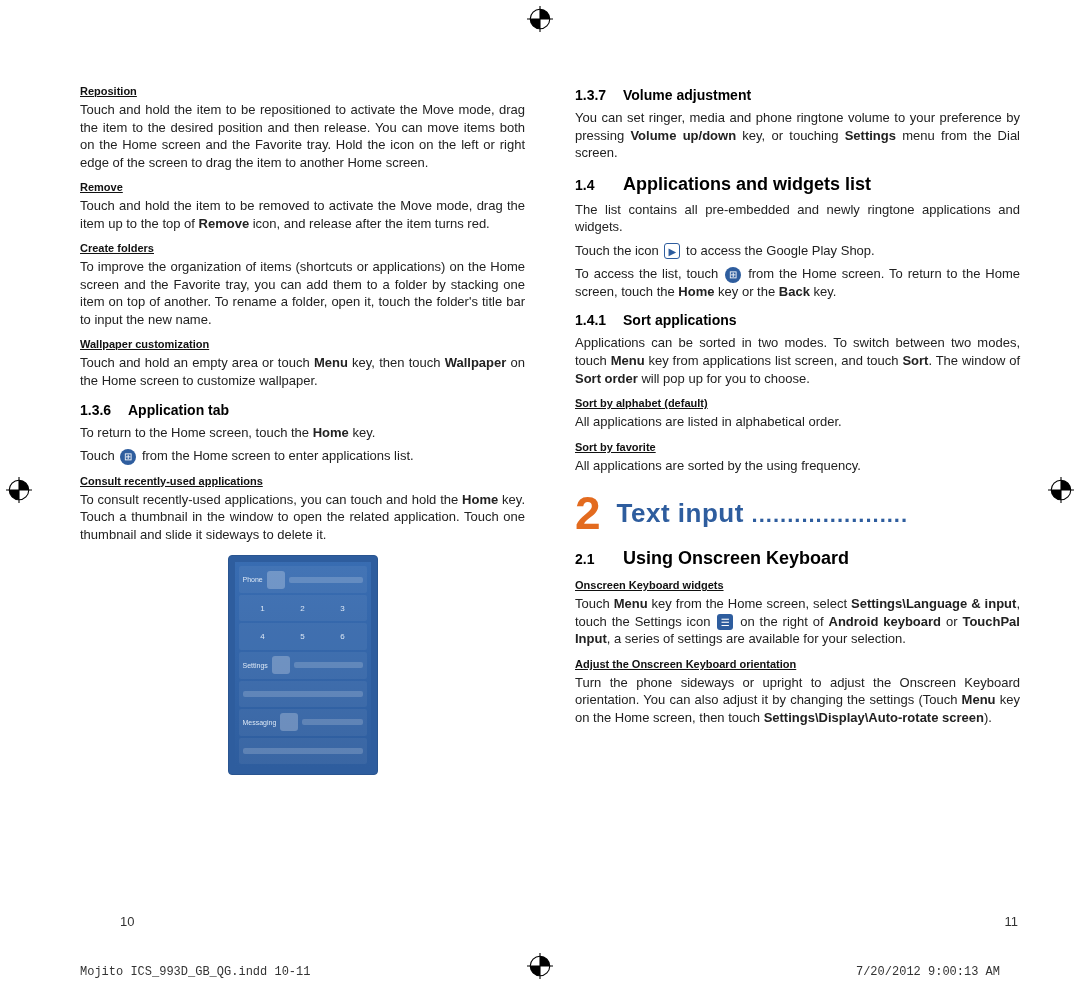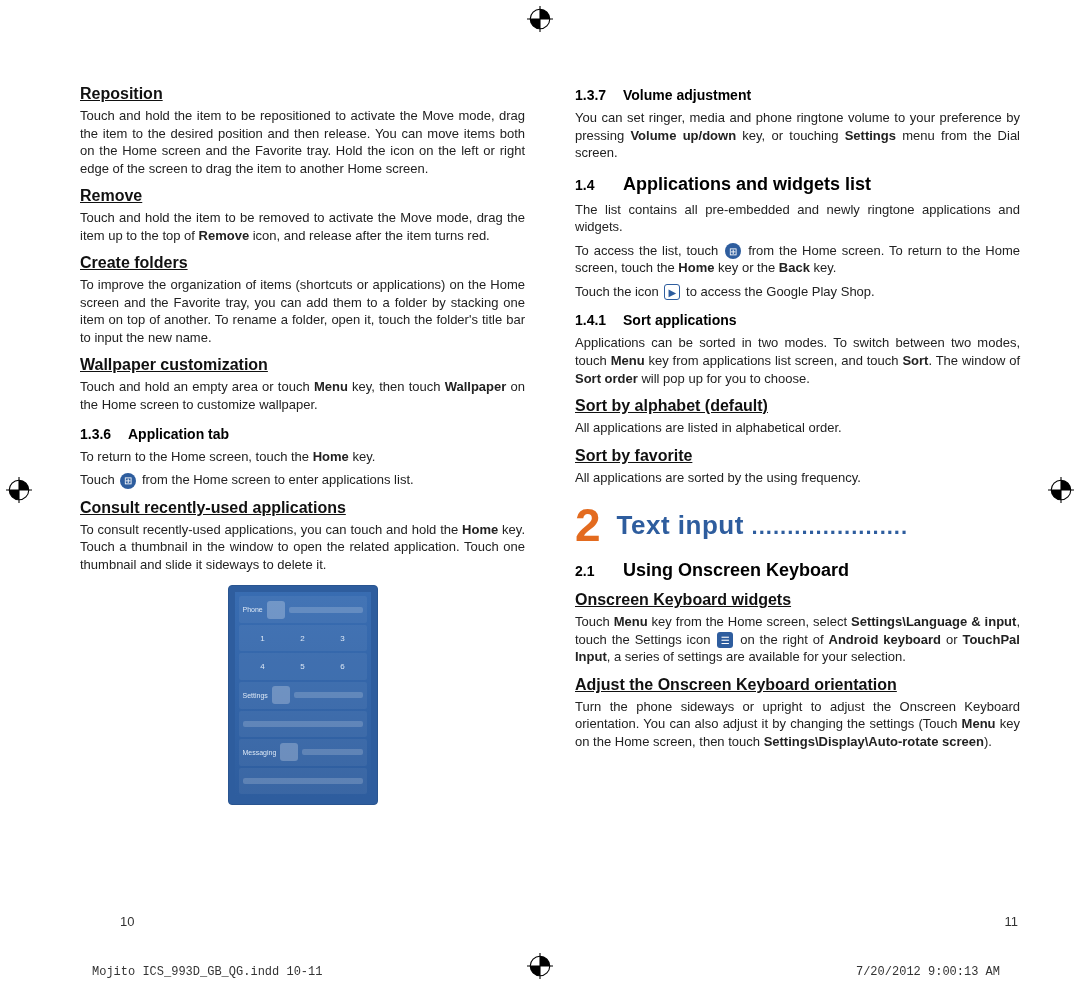--- a/index.html
+++ b/index.html
@@ -15,21 +15,21 @@
   .page {
     display: flex;
     padding: 75px 60px 40px 80px;
     gap: 50px;
   }
   .col { flex: 1; min-width: 0; }
   h4.sub {
     font-weight: bold;
     text-decoration: underline;
     margin: 10px 0 4px 0;
-    font-size: 16px;
+    font-size: 11px;
     color: #111;
   }
   p.body {
     text-align: justify;
     line-height: 1.35;
     margin-bottom: 6px;
     font-size: 13px;
   }
   .sec {
     display: flex;
@@ -87,21 +87,21 @@
     position: absolute;
     bottom: 70px;
     font-size: 13px;
     color: #333;
   }
   .pgnum-left { left: 75px; margin-left: 45px; }
   .pgnum-right { right: 62px; }
   .footer {
     position: absolute;
     bottom: 20px;
-    left: 12px; right: 0;
+    left: 0; right: 0;
     display: flex;
     justify-content: space-between;
     align-items: center;
     padding: 0 80px 0 80px;
     font-family: "Courier New", monospace;
     font-size: 12px;
     color: #333;
   }
   .reg-mark {
     position: absolute;
@@ -249,24 +249,24 @@
     <p class="body">
       <span>You can set ringer, media and phone ringtone volume to your preference by pressing </span><b>Volume up/down</b><span> key, or touching </span><b>Settings</b><span> menu from the Dial screen.</span>
     </p>
 
     <div class="sec h1">
       <span class="num">1.4</span>
       <span class="ttl">Applications and widgets list</span>
     </div>
     <p class="body">The list contains all pre-embedded and newly ringtone applications and widgets.</p>
     <p class="body">
+      <span>Touch the icon </span><span class="inline-icon white">▶</span><span> to access the Google Play Shop.</span>
+    </p>
+    <p class="body">
       <span>To access the list, touch </span><span class="inline-icon round">⊞</span><span> from the Home screen. To return to the Home screen, touch the </span><b>Home</b><span> key or the </span><b>Back</b><span> key.</span>
-    </p>
-    <p class="body">
-      <span>Touch the icon </span><span class="inline-icon white">▶</span><span> to access the Google Play Shop.</span>
     </p>
 
     <div class="sec">
       <span class="num">1.4.1</span>
       <span class="ttl">Sort applications</span>
     </div>
     <p class="body">
       <span>Applications can be sorted in two modes. To switch between two modes, touch </span><b>Menu</b><span> key from applications list screen, and touch </span><b>Sort</b><span>. The window of </span><b>Sort order</b><span> will pop up for you to choose.</span>
     </p>
 

